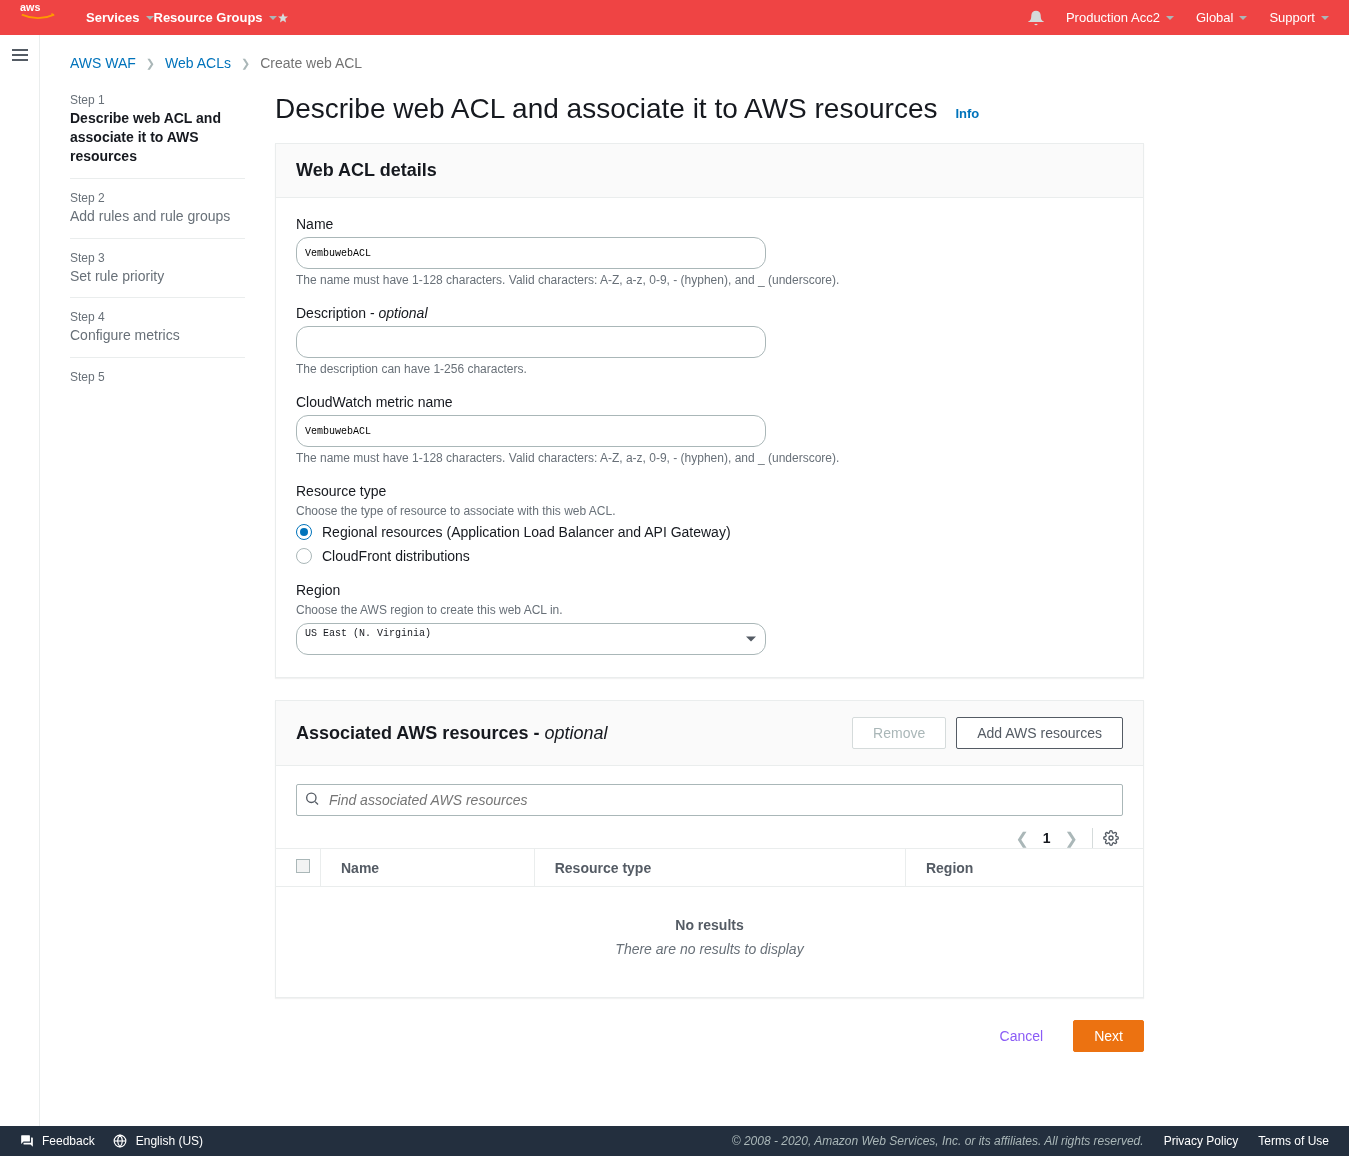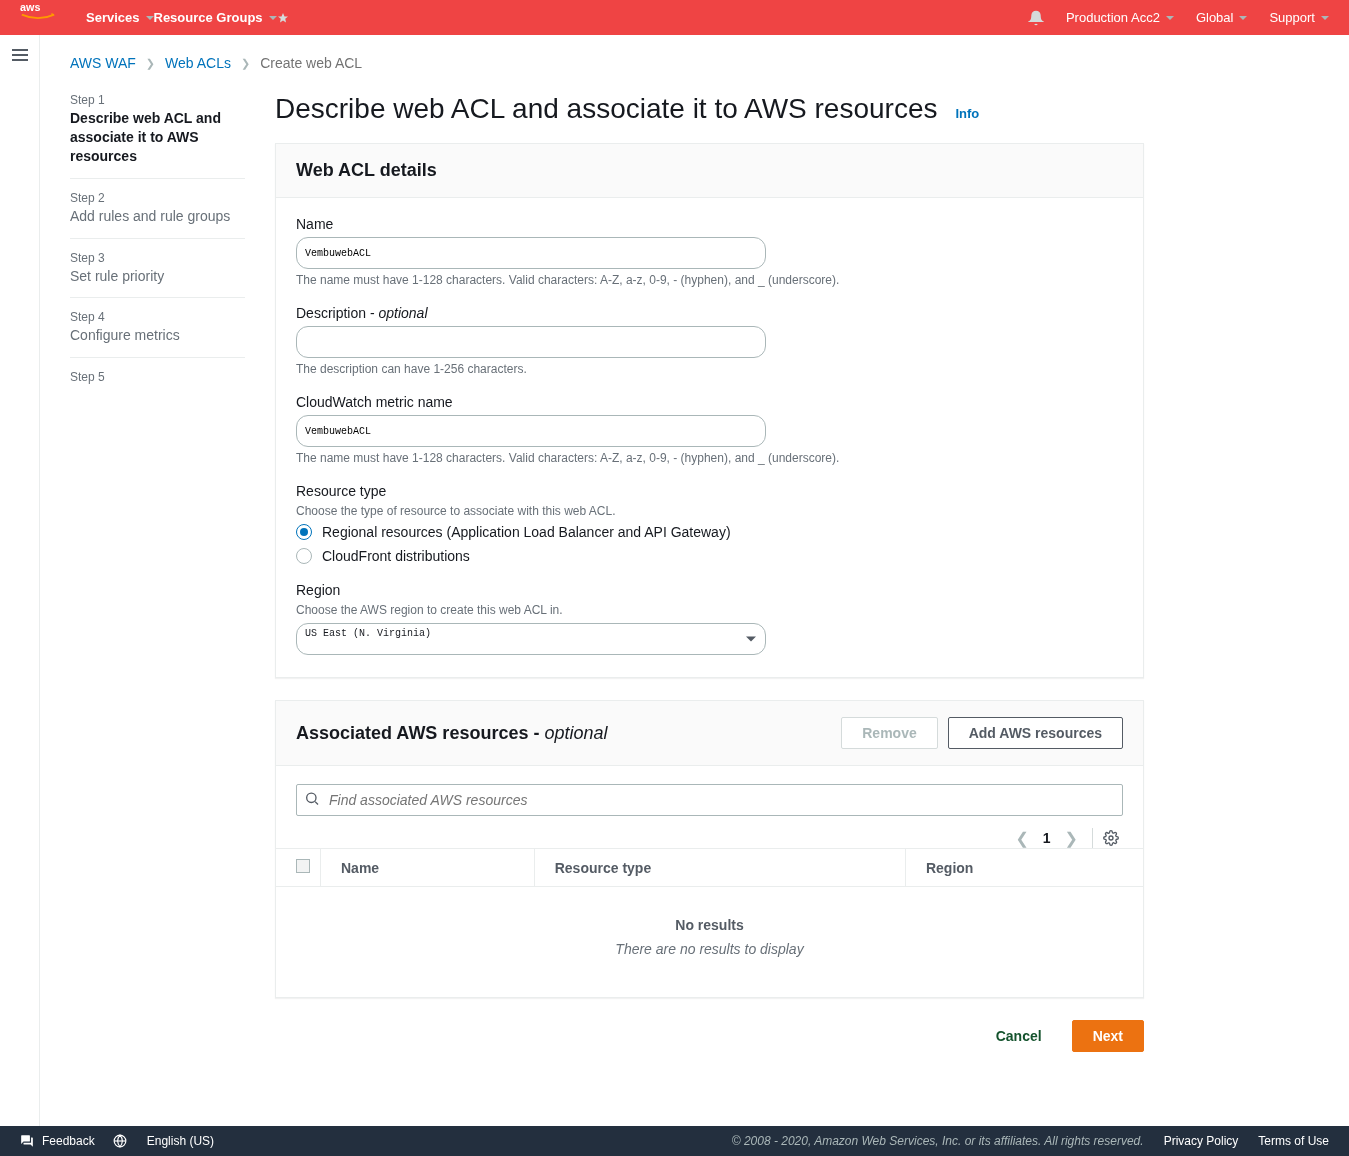--- a/index.html
+++ b/index.html
@@ -64,24 +64,24 @@
 .select-wrap { position: relative; width: 470px; max-width: 100%; }
 .select-input { width: 100%; cursor: pointer; padding-right: 42px; }
 .select-caret { position: absolute; right: 10px; top: 50%; transform: translateY(-50%); pointer-events: none; width: 0; height: 0; border-left: 5px solid transparent; border-right: 5px solid transparent; border-top: 5px solid #545b64; }
 
 .radio-row { display: flex; align-items: center; gap: 10px; margin-bottom: 8px; cursor: pointer; }
 .radio { width: 16px; height: 16px; border: 1px solid #aab7b8; border-radius: 50%; display: inline-flex; align-items: center; justify-content: center; }
 .radio.checked { border-color: #0073bb; }
 .radio.checked::after { content: ""; width: 8px; height: 8px; border-radius: 50%; background: #0073bb; }
 
 
-.btn { height: 32px; padding: 0 20px; font-size: 14px; font-weight: 700; border-radius: 2px; cursor: pointer; display: inline-flex; align-items: center; background: #fff; border: 1px solid #545b64; color: #545b64; }
+.btn { height: 32px; padding: 0 20px; font-size: 14px; font-weight: 400; border-radius: 2px; cursor: pointer; display: inline-flex; align-items: center; background: #fff; border: 1px solid #545b64; color: #545b64; }
 .btn.primary { background: #ec7211; border-color: #ec7211; color: #fff; }
 .btn:disabled { color: #aab7b8; border-color: #d5dbdb; cursor: default; }
-.btn.link { border: none; background: none; color: #14532d; font-weight: 700; }
+.btn.link { border: none; background: none; color: #8b5cf6; font-weight: 400; }
 
 
 .search-wrap { position: relative; margin-top: 14px; }
 .search-input { width: 100%; height: 32px; border: 1px solid #aab7b8; border-radius: 2px; padding: 4px 8px 4px 32px; font-size: 14px; color: #687078; font-style: italic; }
 .search-icon { position: absolute; left: 8px; top: 50%; transform: translateY(-50%); }
 
 
 .pagination { display: flex; justify-content: flex-end; align-items: center; gap: 14px; padding: 12px 4px 0; }
 .pag-btn { color: #aab7b8; cursor: default; font-size: 16px; }
 .pag-num { color: #16191f; font-weight: 700; }
@@ -96,21 +96,21 @@
 .no-results { text-align: center; padding: 30px 0 40px; }
 .no-results .nr-title { font-weight: 700; color: #545b64; margin-bottom: 8px; }
 .no-results .nr-sub { color: #687078; font-style: italic; }
 
 
 .wizard-actions { display: flex; justify-content: flex-end; gap: 10px; margin-top: 4px; }
 
 
 .bottombar { position: fixed; bottom: 0; left: 0; right: 0; height: 30px; background: #232f3e; color: #fff; display: flex; align-items: center; padding: 0 20px; font-size: 12px; }
 .bottombar .fb { display: flex; align-items: center; gap: 8px; margin-right: 18px; cursor: pointer; }
-.bottombar .lang { display: flex; align-items: center; gap: 20px; cursor: pointer; }
+.bottombar .lang { display: flex; align-items: center; gap: 9px; cursor: pointer; }
 .bottombar .copyright { margin-left: auto; color: #aab7b8; font-style: italic; }
 .bottombar .legal { margin-left: 20px; color: #fff; cursor: pointer; }
 
 
 </style>
 </head>
 <body>
 
 <div class="topnav">
   <div class="logo">

